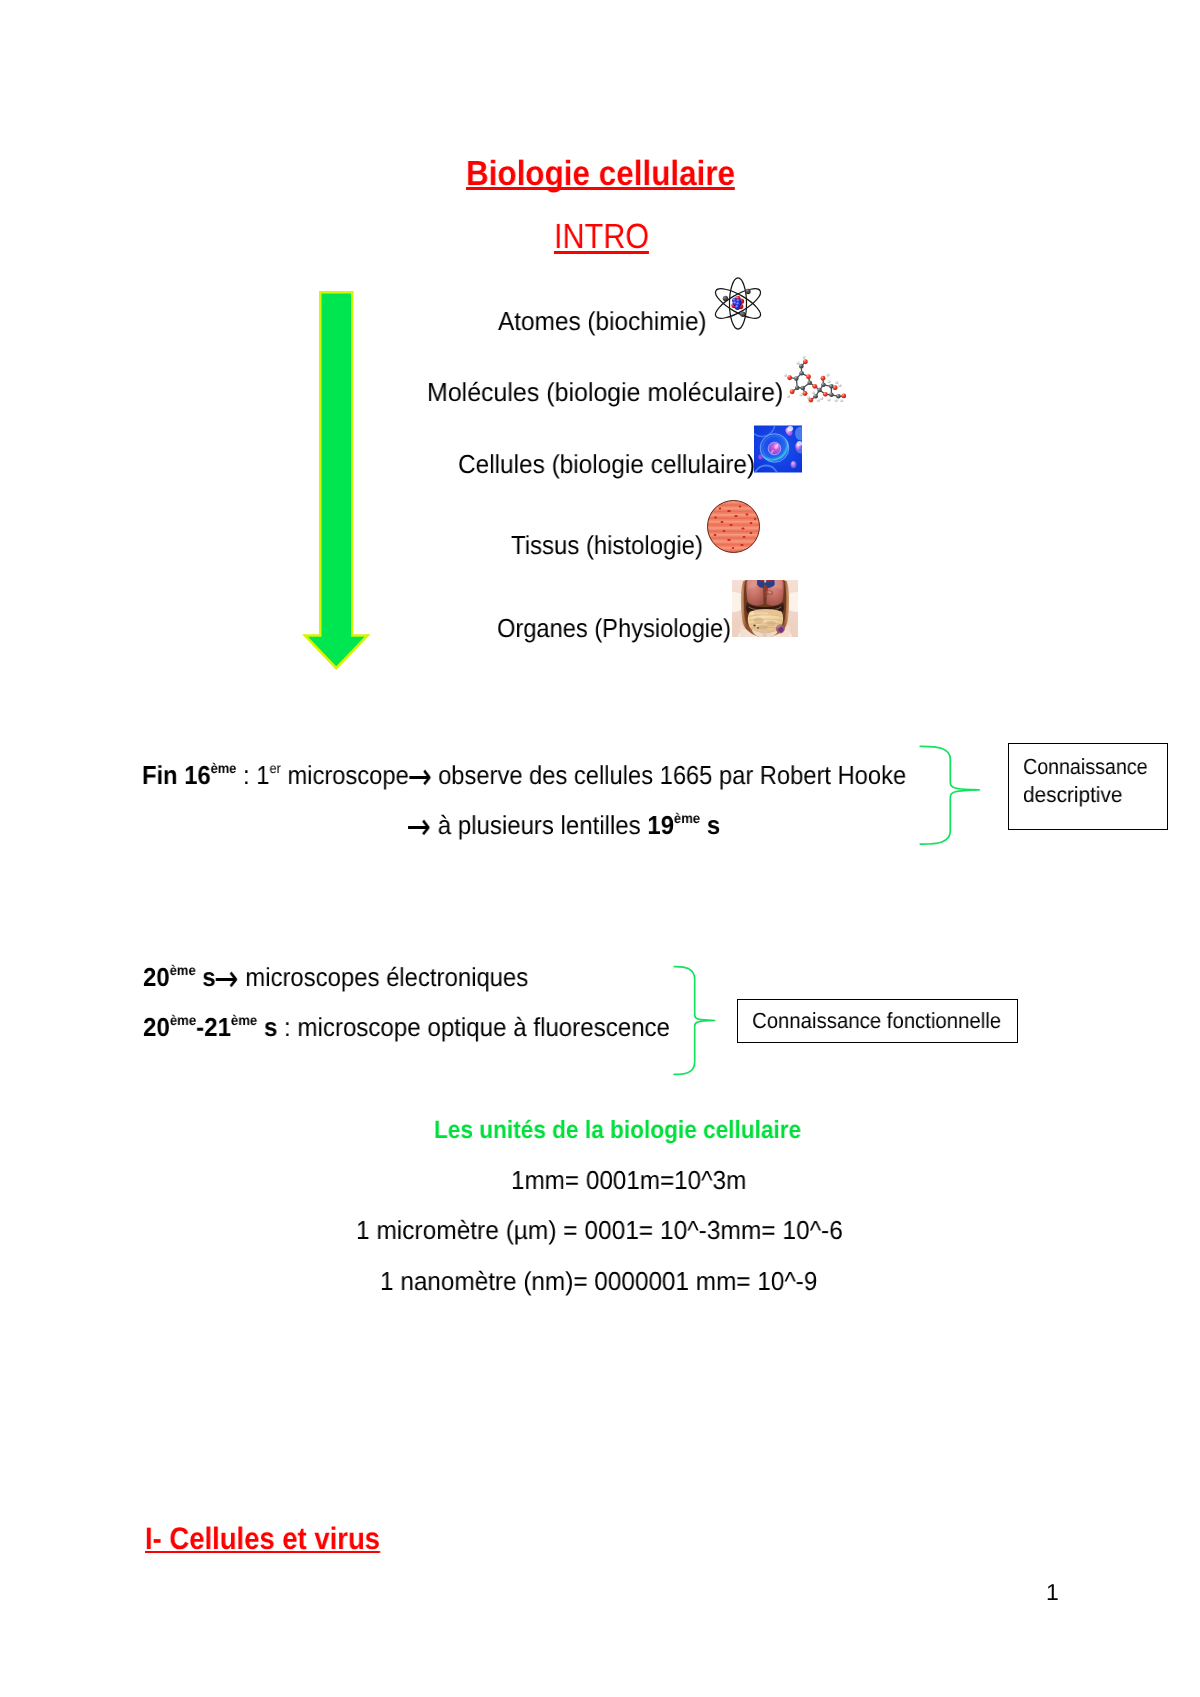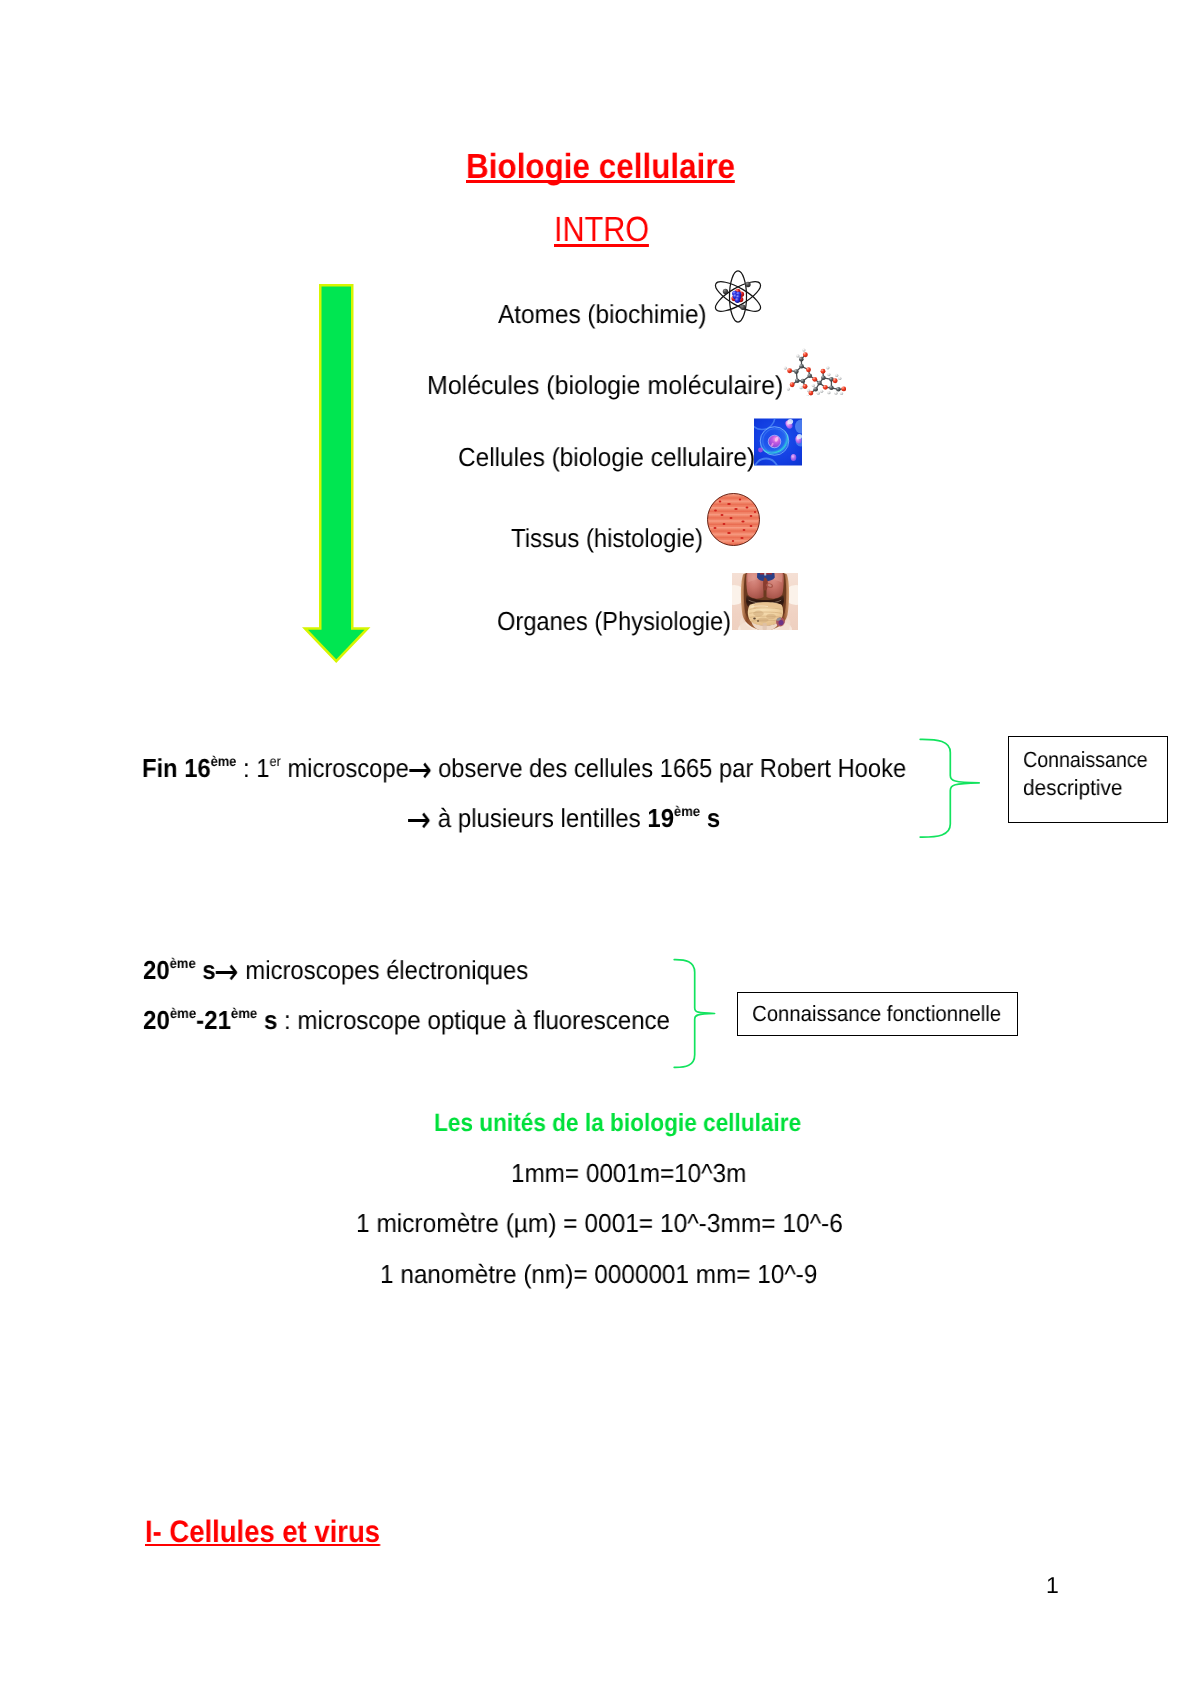--- a/index.html
+++ b/index.html
@@ -6,21 +6,21 @@
   html, body { margin:0; padding:0; background:#ffffff; }
   body {
     width:1200px; height:1697px;
     font-family:"Liberation Sans", sans-serif;
     color:#000000;
     position:relative;
     overflow:hidden;
     -webkit-font-smoothing:antialiased;
     text-rendering:geometricPrecision;
   }
-  .page { position:relative; width:1200px; height:1270px; background:#ffffff; }
+  .page { position:relative; width:1200px; height:1270px; background:#ffffff;margin-top:7px; }
   .abs { position:absolute; -webkit-font-smoothing:antialiased; }
   .ttl, .lvl, .para, .un, .gh, .sec, .pn, .boxtx { will-change:transform; }
   sup { font-size:0.545em; vertical-align:baseline; position:relative; top:-0.776em; line-height:0; }
 
   .sx { transform-origin:left top; white-space:nowrap; }
 
   .ttl { font-size:35px; color:#FF0000;
     text-decoration:underline; text-underline-offset:3px;
     text-decoration-thickness:2.6px; text-decoration-skip-ink:none; }
   .ttl.b { font-weight:bold; text-underline-offset:2px; }

